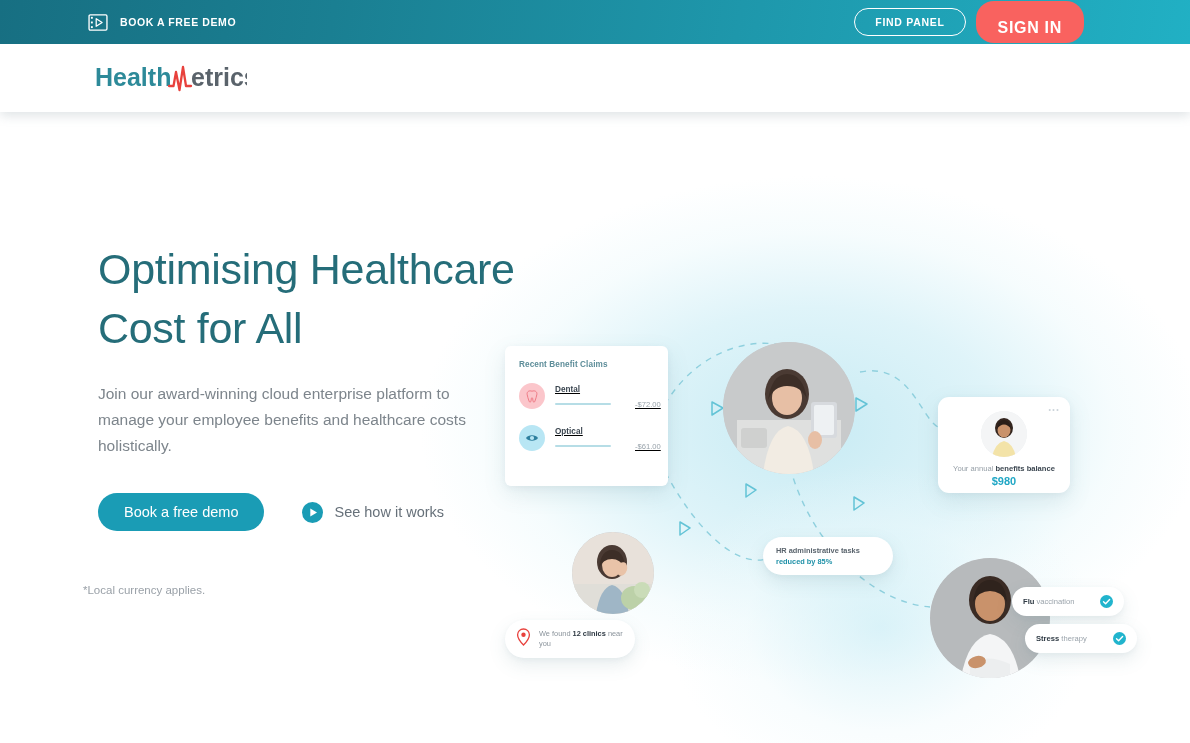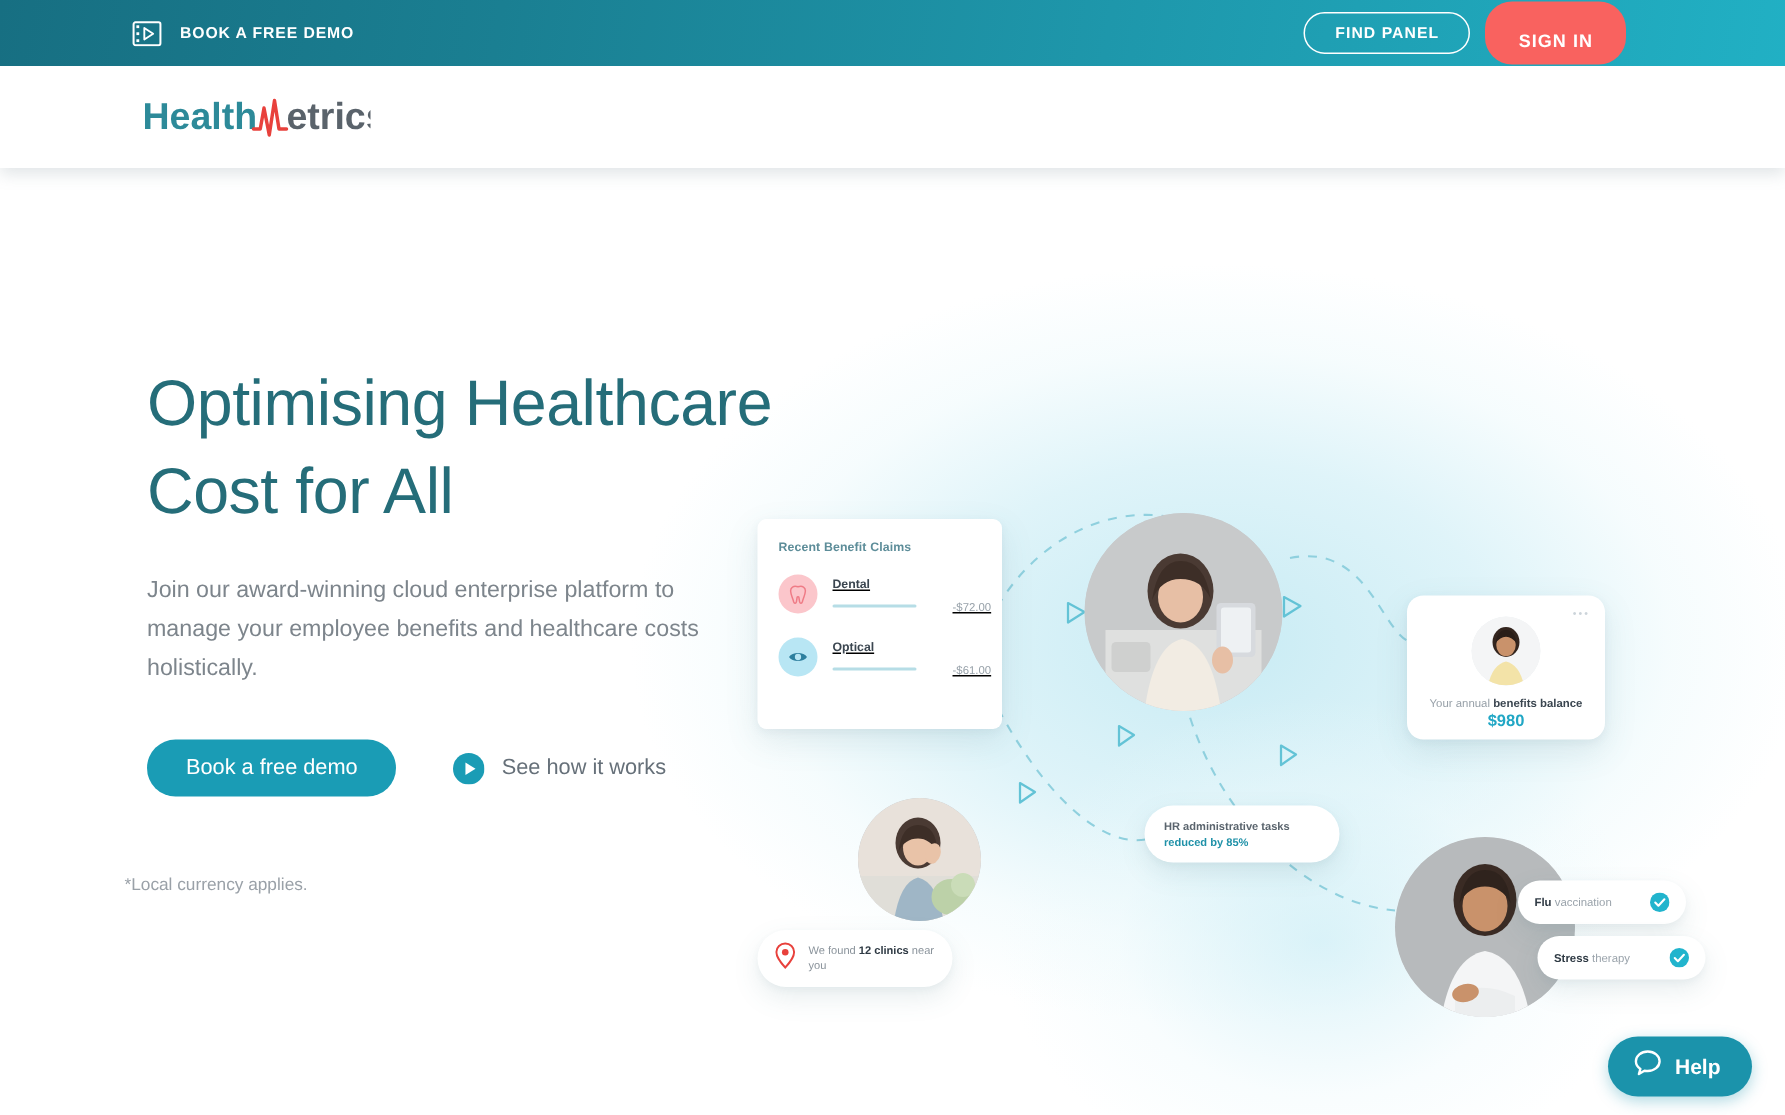--- a/index.html
+++ b/index.html
@@ -64,21 +64,21 @@
     line-height: 11px;
     cursor: pointer;
     white-space: nowrap;
     font-family: "Liberation Sans", sans-serif;
   }
   .btn-sign-in {
     border: none;
     border-radius: 18px;
     color: #ffffff;
     background: #f9625f;
-    font-size: 12px;
+    font-size: 16px;
     font-weight: bold;
     letter-spacing: 0.7px;
     padding: 21px 22px;
     height: 36px;
     line-height: 11px;
     cursor: pointer;
     white-space: nowrap;
     font-family: "Liberation Sans", sans-serif;
   }
 
@@ -618,23 +618,15 @@
         <span>
           <svg class="check-circle" width="13" height="13" viewBox="0 0 13 13">
             <circle cx="6.5" cy="6.5" r="6.5" fill="#21b4cd"></circle>
             <path d="M3.5 6.7 L5.6 8.8 L9.6 4.5" stroke="#ffffff" stroke-width="1.4" fill="none" stroke-linecap="round" stroke-linejoin="round"></path>
           </svg>
         </span>
       </div>
 
     </div>
 
-    <div class="help-widget">
-      <span>
-        <svg width="19" height="19" viewBox="0 0 19 19" fill="none">
-          <path d="M9.5 2 C5.1 2 1.6 4.9 1.6 8.5 C1.6 10.6 2.8 12.4 4.6 13.6 L3.6 17 L7.3 14.8 C8 14.9 8.7 15 9.5 15 C13.9 15 17.4 12.1 17.4 8.5 C17.4 4.9 13.9 2 9.5 2 Z" stroke="#ffffff" stroke-width="1.6" fill="none" stroke-linejoin="round"></path>
-        </svg>
-      </span>
-      <span class="help-label">Help</span>
-    </div>
 
   </div>
 </div>
 
 </body></html>

